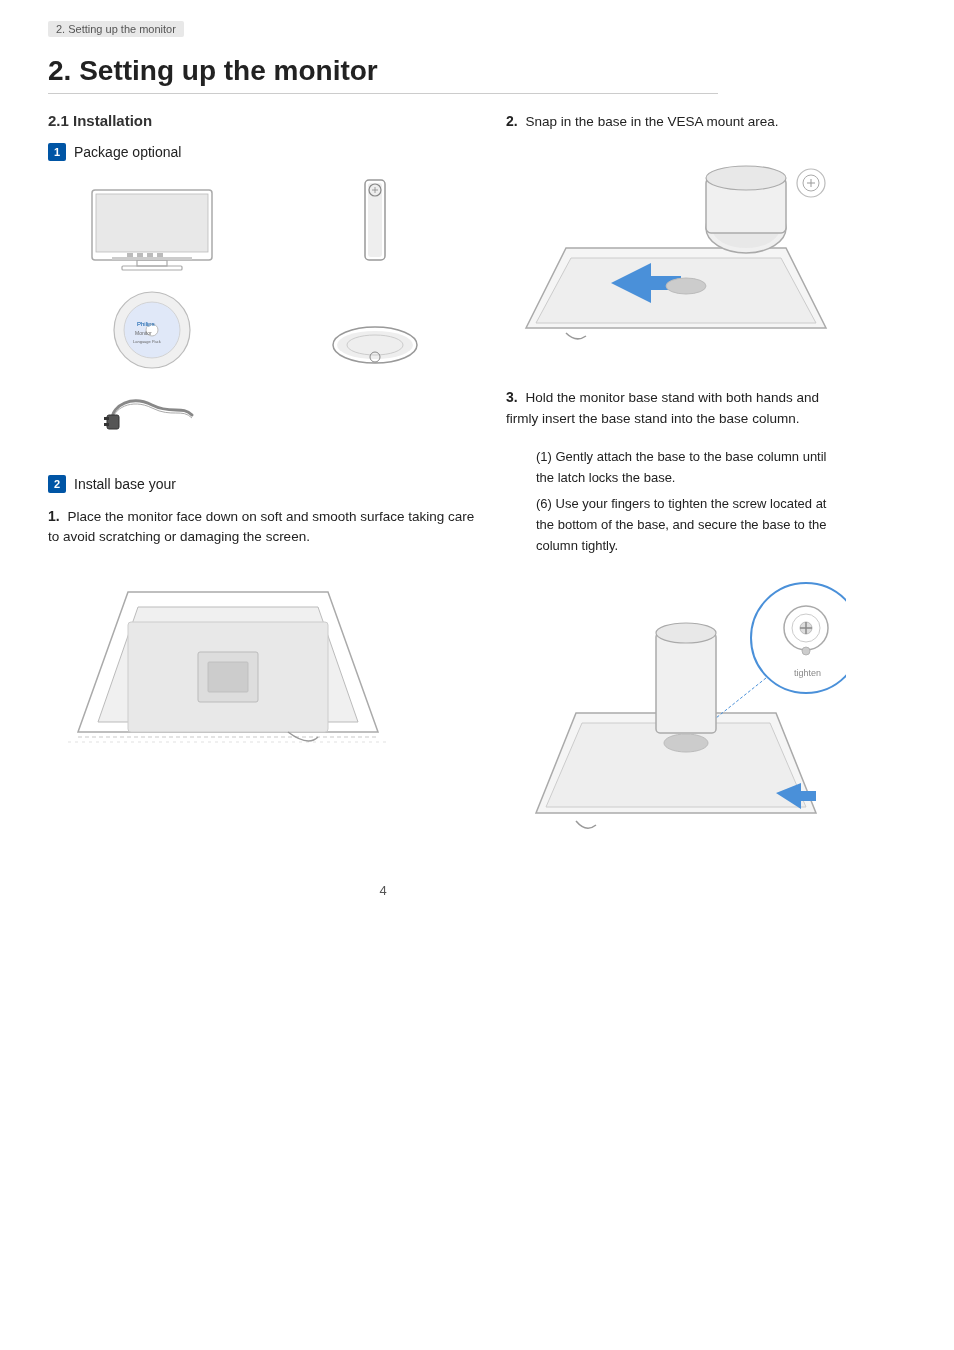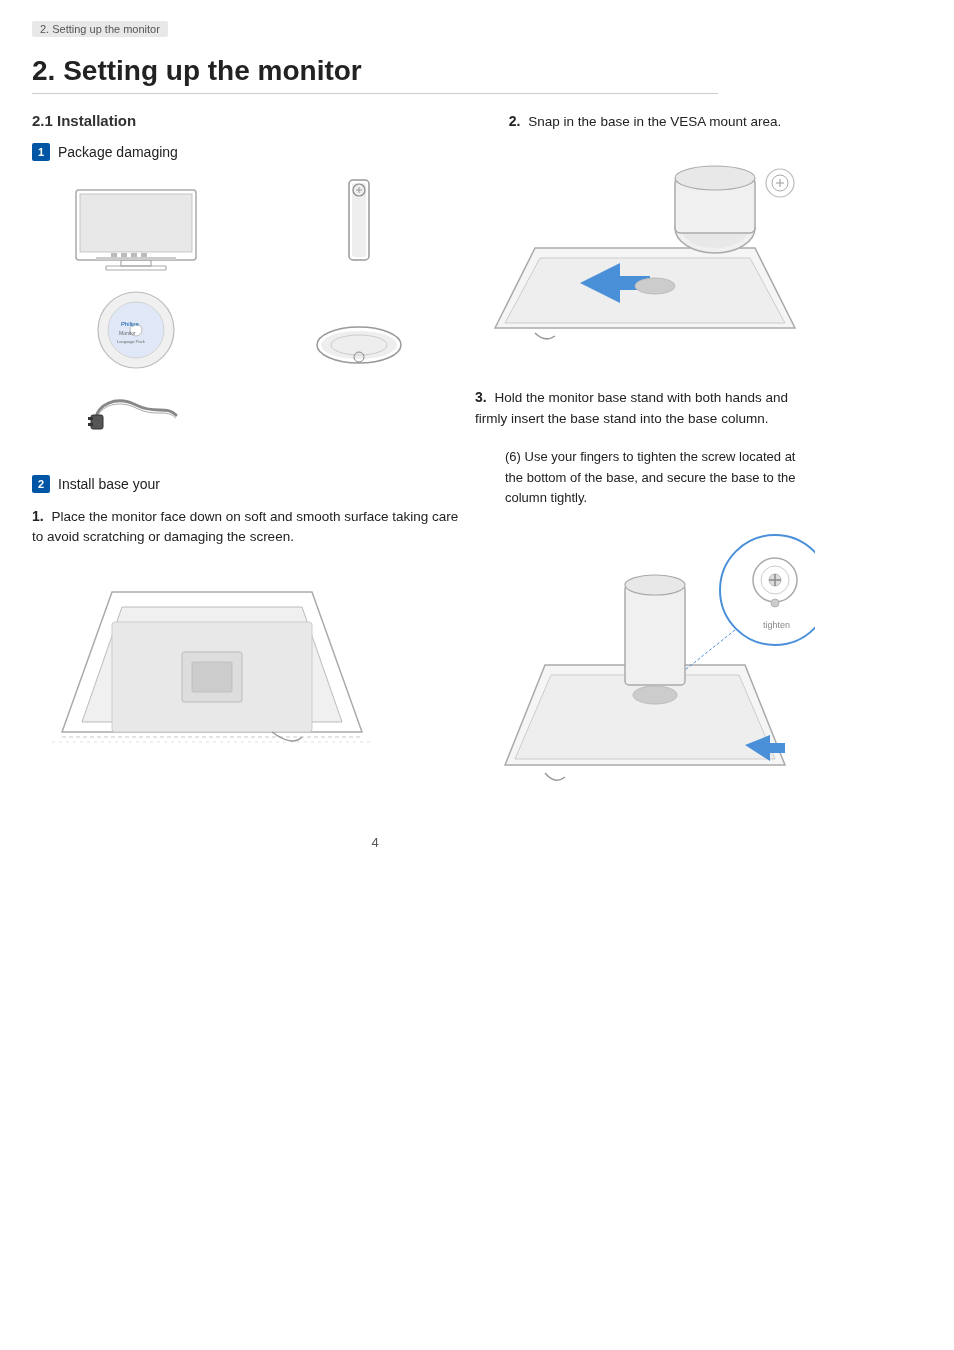--- a/index.html
+++ b/index.html
@@ -9,21 +9,21 @@
       background: #fff;
       font-family: Arial, Helvetica, sans-serif;
       font-size: 14px;
       color: #222;
       position: relative;
     }
 
     .page-container {
       width: 758px;
       min-height: 1350px;
-      padding: 20px 40px 40px 32px;
+      padding: 20px 40px 40px 48px;
       position: relative;
     }
 
     
     .breadcrumb {
       font-size: 11px;
       color: #555;
       background: #e8e8e8;
       display: inline-block;
       padding: 2px 8px;
@@ -42,21 +42,21 @@
 
     .title-divider {
       border: none;
       border-top: 1.5px solid #ccc;
       margin-bottom: 18px;
     }
 
     
     .two-col {
       display: flex;
-      gap: 13px;
+      gap: 28px;
       align-items: flex-start;
     }
 
     .left-col {
       width: 430px;
       flex-shrink: 0;
     }
 
     .right-col {
       flex: 1;
@@ -166,21 +166,21 @@
   <hr class="title-divider">
 
   <div class="two-col">
 
     <div class="left-col">
 
       <div class="section-heading">2.1 Installation</div>
 
       <div class="subsection-label">
         <span class="badge">1</span>
-        <span>Package damaging</span>
+        <span>Package optional</span>
       </div>
 
       <div class="package-grid">
 
         <div class="package-item">
           <svg width="140" height="90" viewBox="0 0 140 90">
             <rect x="10" y="5" width="120" height="70" rx="3" fill="none" stroke="#aaa" stroke-width="1.5"></rect>
             <rect x="14" y="9" width="112" height="58" fill="#e8e8e8" stroke="#bbb" stroke-width="0.8"></rect>
             <rect x="55" y="75" width="30" height="6" fill="none" stroke="#aaa" stroke-width="1.2"></rect>
             <rect x="40" y="81" width="60" height="4" rx="1" fill="none" stroke="#aaa" stroke-width="1.2"></rect>
@@ -264,21 +264,21 @@
           <line x1="30" y1="175" x2="330" y2="175" stroke="#bbb" stroke-width="0.8" stroke-dasharray="4,3"></line>
           <line x1="20" y1="180" x2="340" y2="180" stroke="#ccc" stroke-width="0.6" stroke-dasharray="3,4"></line>
 
           <path d="M240,170 Q260,185 270,175" fill="none" stroke="#999" stroke-width="1.5"></path>
         </svg>
       </div>
     </div>
 
     <div class="right-col">
 
-      <div class="step" style="margin-bottom:16px;text-align:center;">
+      <div class="step" style="margin-bottom:16px;">
         <span class="step-num">2.</span>
         <span class="step-text">Snap in the base in the VESA mount area.</span>
       </div>
 
       <div class="illustration" style="margin-bottom:20px;">
         <svg width="340" height="220" viewBox="0 0 340 220">
 
           <polygon points="20,180 60,100 280,100 320,180" fill="#f5f5f5" stroke="#aaa" stroke-width="1.5"></polygon>
           <polygon points="30,175 65,110 275,110 310,175" fill="#eee" stroke="#ccc" stroke-width="1"></polygon>
 
@@ -298,20 +298,23 @@
 
           <path d="M60,185 Q70,195 80,188" fill="none" stroke="#999" stroke-width="1.5"></path>
         </svg>
       </div>
 
       <div class="step" style="margin-bottom:18px;">
         <span class="step-num">3.</span>
         <span class="step-text">Hold the monitor base stand with both hands and firmly insert the base stand into the base column.</span>
       </div>
 
+      <div class="sub-step" style="margin-bottom:6px;">
+        <span>(1) Gently attach the base to the base column until the latch locks the base.</span>
+      </div>
       <div class="sub-step" style="margin-bottom:16px;">
         <span>(6) Use your fingers to tighten the screw located at the bottom of the base, and secure the base to the column tightly.</span>
       </div>
 
       <div class="illustration">
         <svg width="340" height="280" viewBox="0 0 340 280">
 
           <polygon points="30,240 70,140 270,140 310,240" fill="#f5f5f5" stroke="#aaa" stroke-width="1.5"></polygon>
           <polygon points="40,234 76,150 264,150 300,234" fill="#eee" stroke="#ccc" stroke-width="1"></polygon>
 

